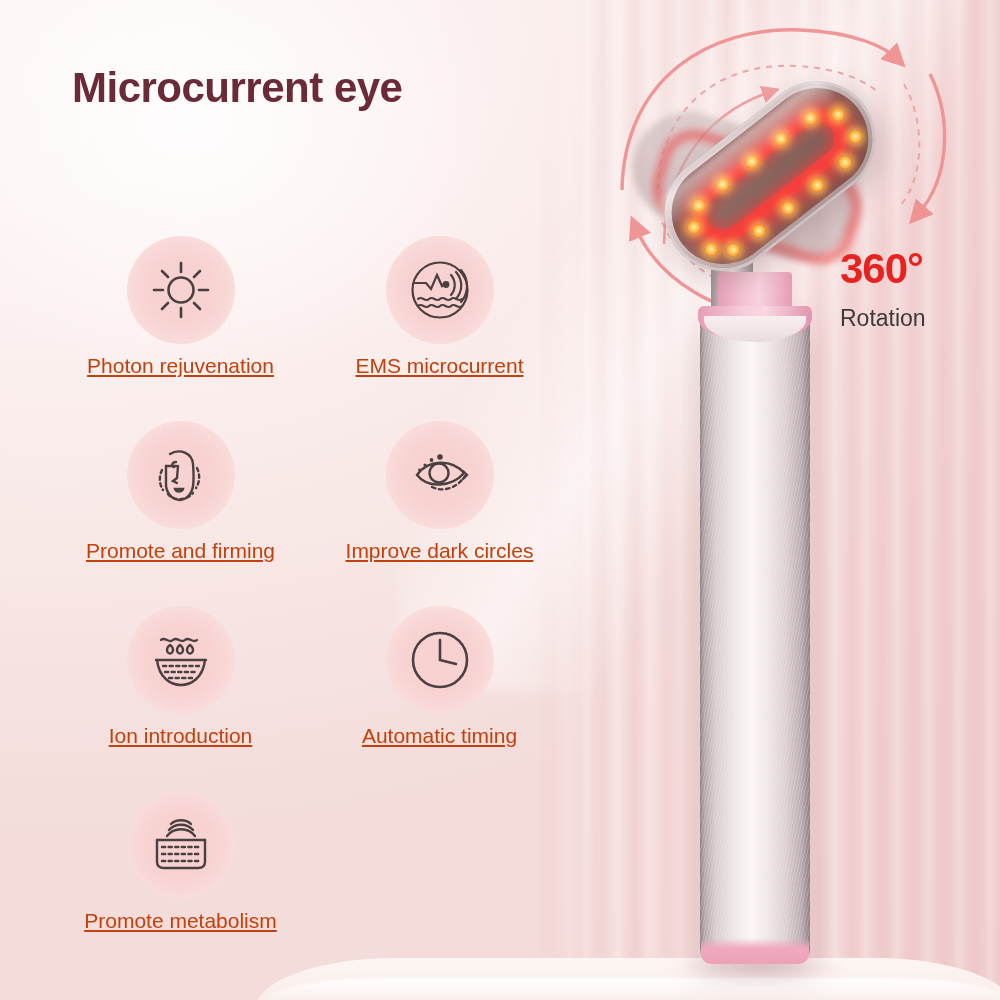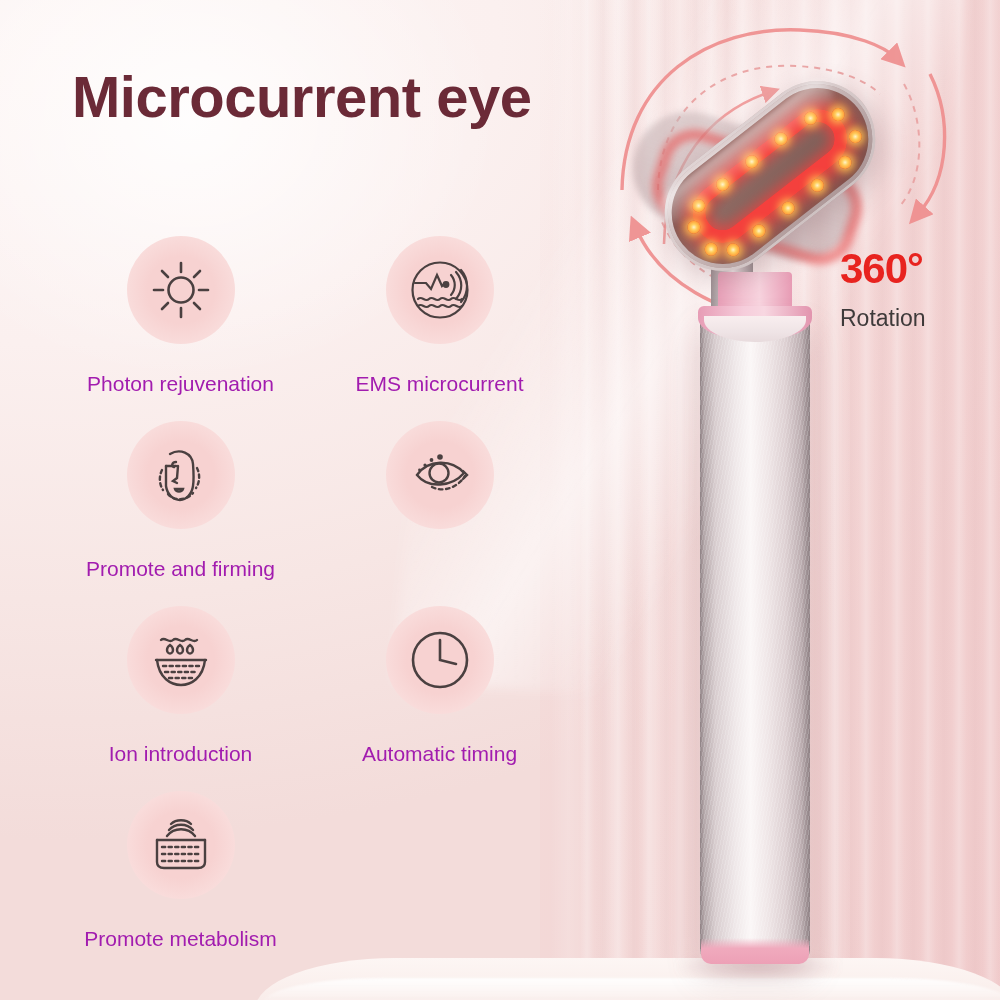--- a/index.html
+++ b/index.html
@@ -83,21 +83,21 @@
     border-radius: 140px 140px 0 0 / 30px 30px 0 0;
     filter: blur(1.2px);
   }
 
   
   .headline {
     position: absolute;
     left: 72px; top: 62px;
     width: 600px;
     color: #6b2a37;
-    font-size: 58px;
+    font-size: 42px;
     font-weight: 700;
     line-height: 1.22;
     letter-spacing: -0.5px;
   }
 
   
   .features {
     position: absolute;
     left: 60px; top: 236px;
     width: 500px;
@@ -114,26 +114,27 @@
   .feat-badge {
     position: relative;
     width: 108px; height: 108px;
     border-radius: 50%;
     background: radial-gradient(closest-side, #f7d2d1 0%, #f7d2d1 62%, #f9dcdb 100%);
     display: flex; align-items: center; justify-content: center;
     box-shadow: 0 0 0 0 rgba(0,0,0,0);
   }
   .feat-badge svg { display: block; }
   .feat-label {
-    margin-top: 28px;
-    color: #a21caf;
+    margin-top: 10px;
+    color: #c2410c;
     font-size: 21px;
     font-weight: 400;
     text-align: center;
     white-space: nowrap;
+    text-decoration: underline;
   }
 
   
   .device { position: absolute; left: 600px; top: 0; width: 400px; height: 1000px; }
 
   .handle {
     position: absolute;
     left: 100px; top: 316px;
     width: 110px; height: 644px;
     border-radius: 8px 8px 10px 10px;
@@ -388,20 +389,21 @@
             <circle cx="31" cy="24" r="9.5"></circle>
             <circle cx="32" cy="8" r="2.8" fill="#4a4040" stroke="none"></circle>
             <circle cx="23.5" cy="11" r="1.9" fill="#4a4040" stroke="none"></circle>
             <circle cx="17" cy="16" r="1.6" fill="#4a4040" stroke="none"></circle>
             <circle cx="11.5" cy="21" r="1.4" fill="#4a4040" stroke="none"></circle>
             <path d="M24 38 C36 44 50 38 57 27" stroke-dasharray="3.6 3.6"></path>
             <path d="M55 22 L59 26 L55 30"></path>
           </svg>
         </span>
       </div>
+      <div class="feat-label">Improve dark circles</div>
     </div>
 
     <div class="feature">
       <div class="feat-badge">
         <span>
           <svg width="64" height="56" viewBox="0 0 64 56" fill="none" stroke="#4a4040" stroke-width="2.4" stroke-linecap="round">
             <path d="M12 8 C16 4 20 12 24 8 C28 4 32 12 36 8 C40 4 44 12 48 8"></path>
             <path d="M18 18 C18 15 21 13 21 13 C21 13 24 15 24 18 C24 20 22.5 21.6 21 21.6 C19.5 21.6 18 20 18 18 Z"></path>
             <path d="M28 18 C28 15 31 13 31 13 C31 13 34 15 34 18 C34 20 32.5 21.6 31 21.6 C29.5 21.6 28 20 28 18 Z"></path>
             <path d="M38 18 C38 15 41 13 41 13 C41 13 44 15 44 18 C44 20 42.5 21.6 41 21.6 C39.5 21.6 38 20 38 18 Z"></path>

